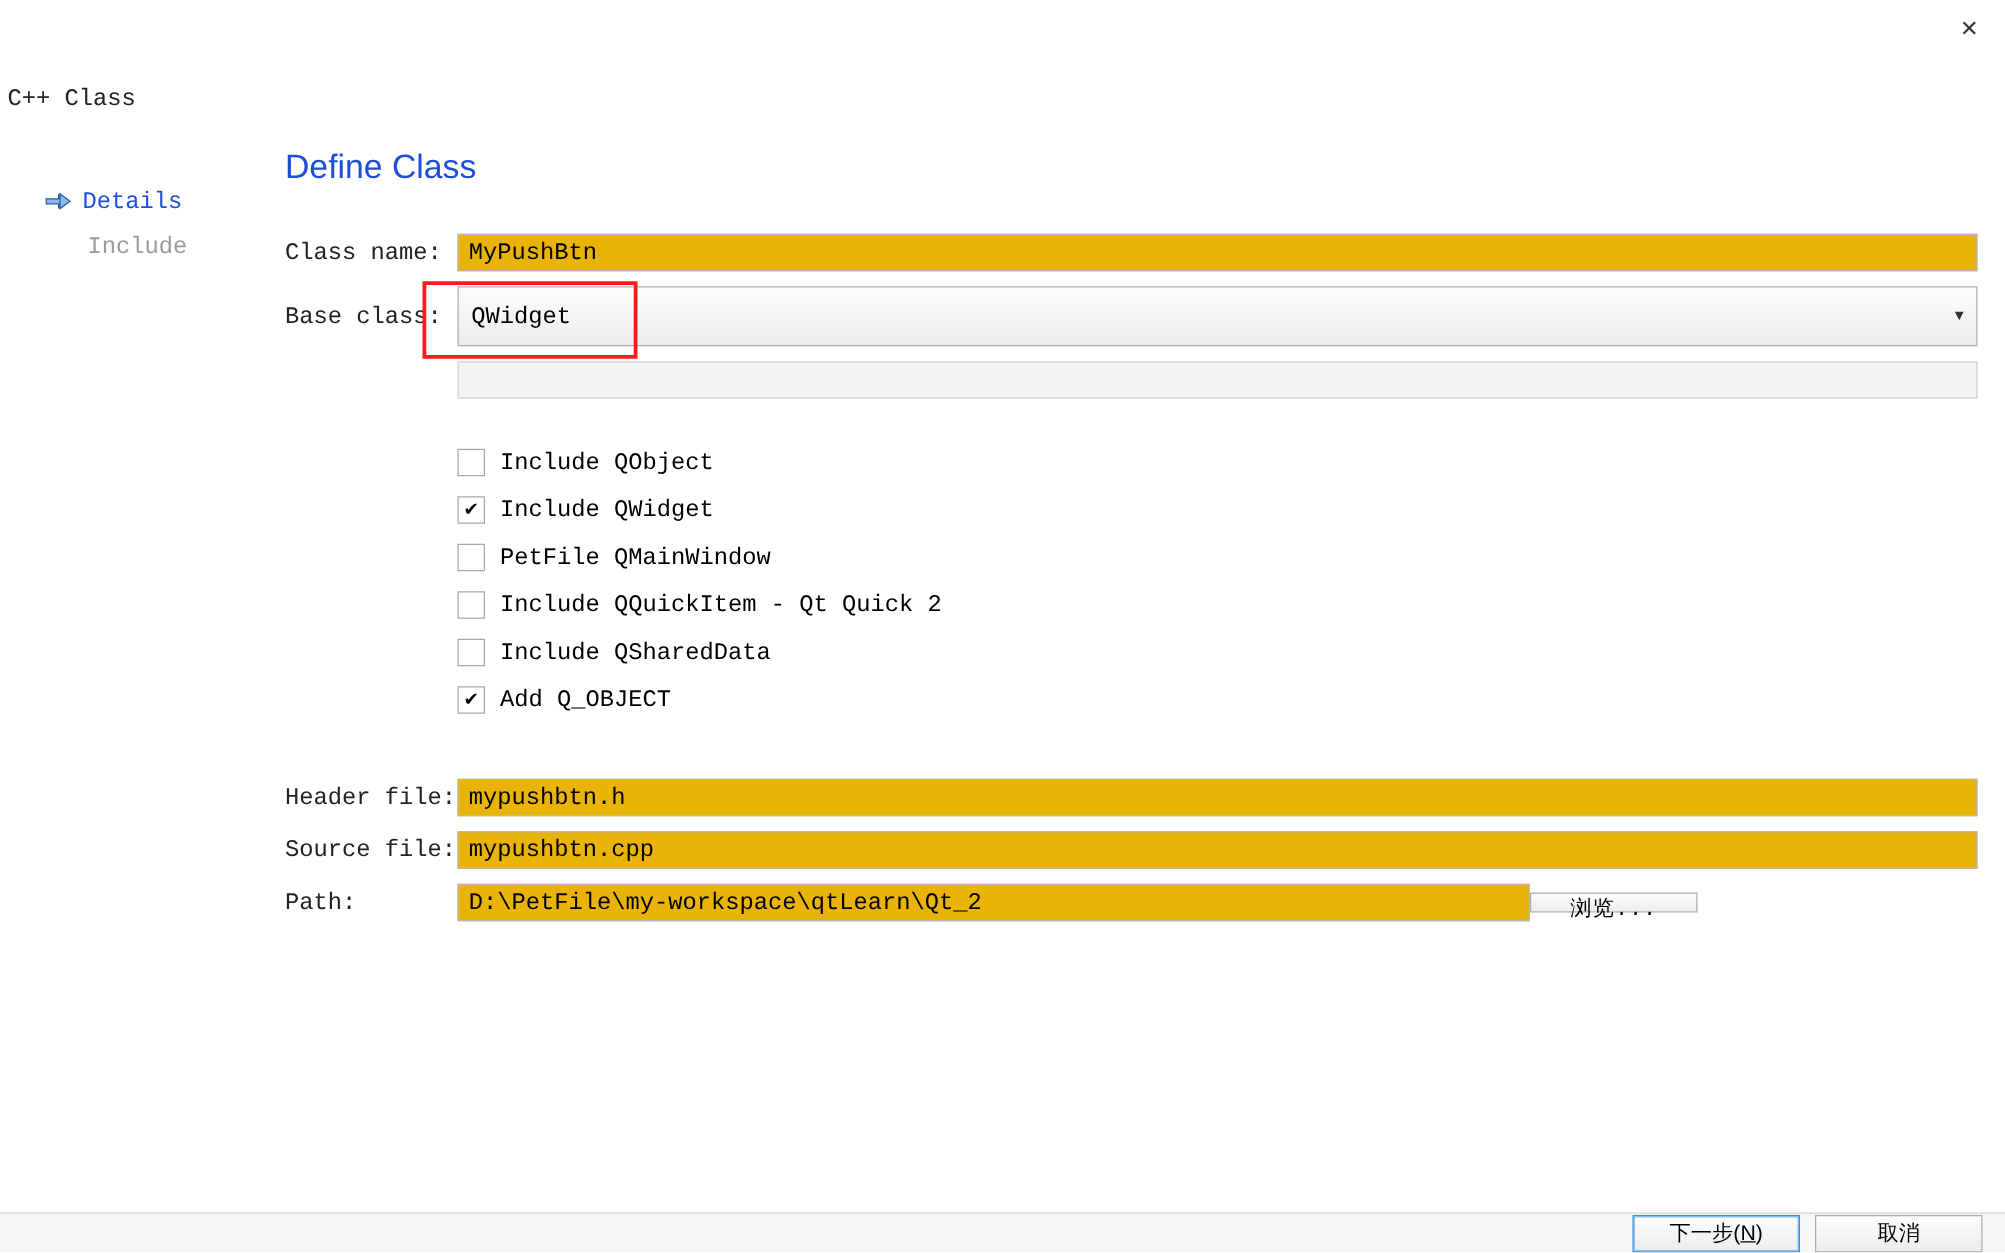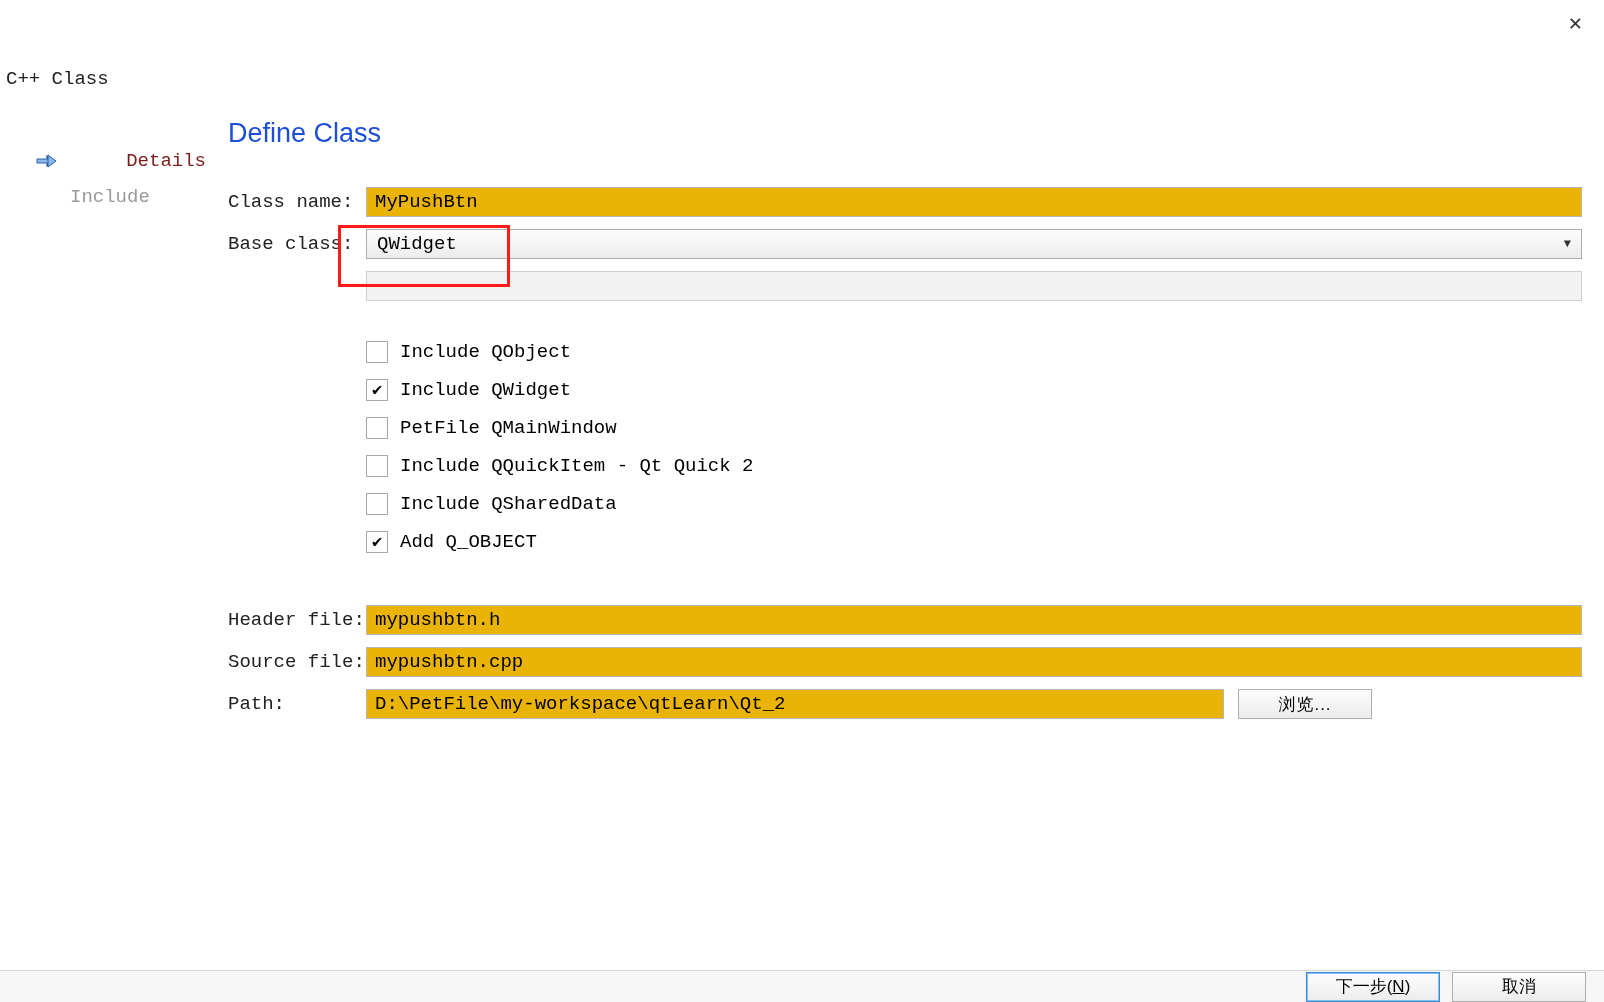--- a/index.html
+++ b/index.html
@@ -37,21 +37,21 @@
   width: 170px;
 }
 .sidebar-item {
   display: flex;
   align-items: center;
   gap: 8px;
   margin-bottom: 14px;
   font-family: "NSimSun", "SimSun", "Courier New", monospace;
   font-size: 19px;
 }
-.sidebar-item.active { color: #7f1d1d; justify-content: space-between; }
+.sidebar-item.active { color: #1d4ed8; }
 .sidebar-item.inactive { color: #9a9a9a; padding-left: 34px; }
 .arrow-icon {
   width: 22px;
   height: 16px;
   display: inline-block;
 }
 .arrow-icon svg { width: 22px; height: 16px; }
 .main {
   position: absolute;
   top: 118px;
@@ -81,21 +81,21 @@
   height: 30px;
   border: 1px solid #b8b8b8;
   padding: 2px 8px;
   font-family: "NSimSun", "SimSun", "Courier New", monospace;
   font-size: 19px;
   background: #eab308;
   outline: none;
 }
 .combo {
   flex: 1;
-  height: 30px;
+  height: 48px;
   border: 1px solid #adadad;
   background: linear-gradient(#fdfdfd, #ececec);
   display: flex;
   align-items: center;
   justify-content: space-between;
   padding: 0 10px;
   font-family: "NSimSun", "SimSun", "Courier New", monospace;
   font-size: 19px;
   cursor: pointer;
 }
@@ -138,26 +138,25 @@
   font-weight: bold;
   color: #000;
   line-height: 1;
 }
 .chk-label {
   font-family: "NSimSun", "SimSun", "Courier New", monospace;
   font-size: 19px;
 }
 .path-row .text-input { flex: 0 0 auto; width: 858px; }
 .browse-btn {
-  margin-left: 14px;
   width: 134px;
-  height: 30px;
+  height: 16px;
   border: 1px solid #adadad;
   background: linear-gradient(#fdfdfd, #ececec);
-  font-family: Liberation Sans, sans-serif;
+  font-family: Liberation Mono, monospace;
   font-size: 17px;
   cursor: pointer;
   letter-spacing: 1px;
 }
 .footer {
   position: absolute;
   left: 0;
   right: 0;
   bottom: 0;
   height: 32px;

